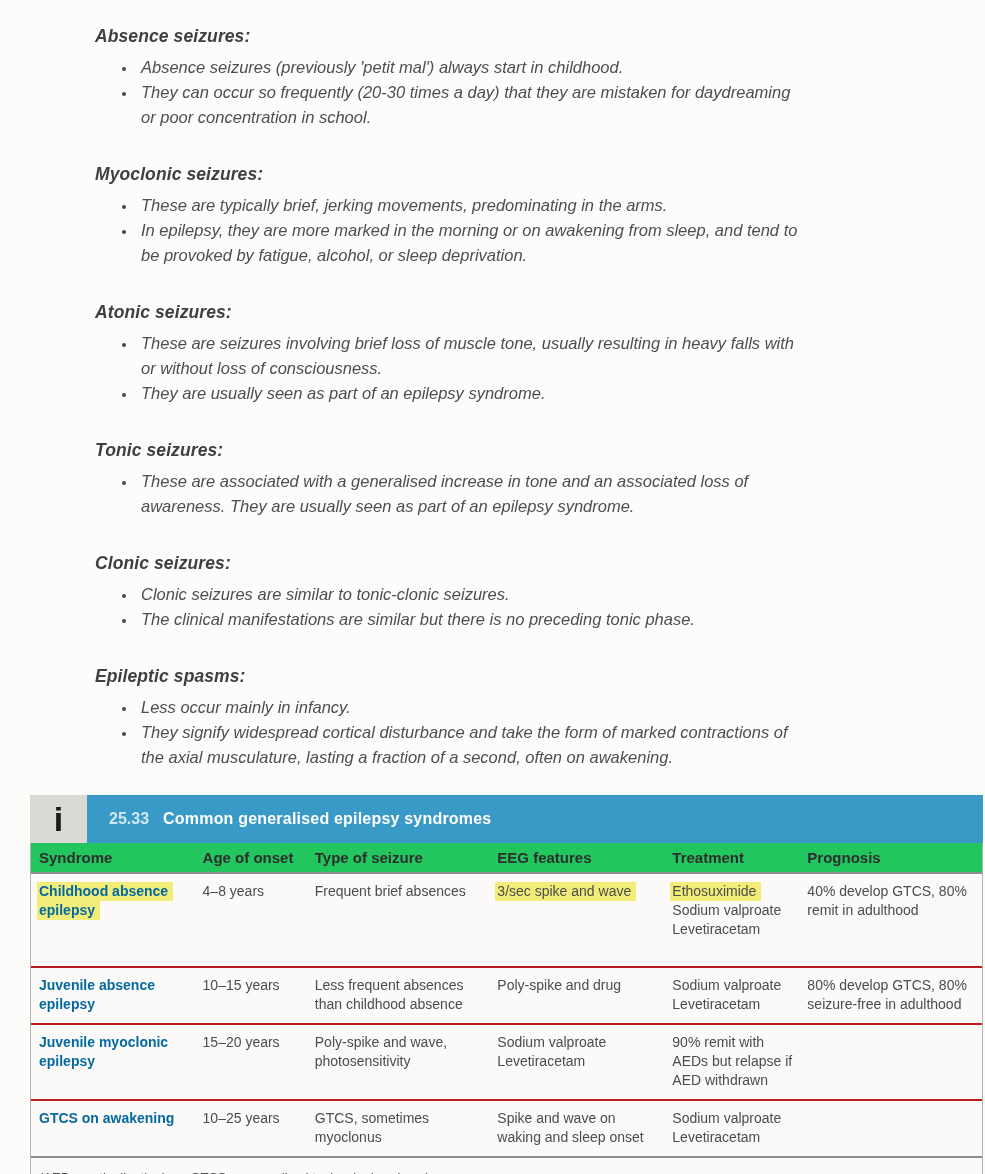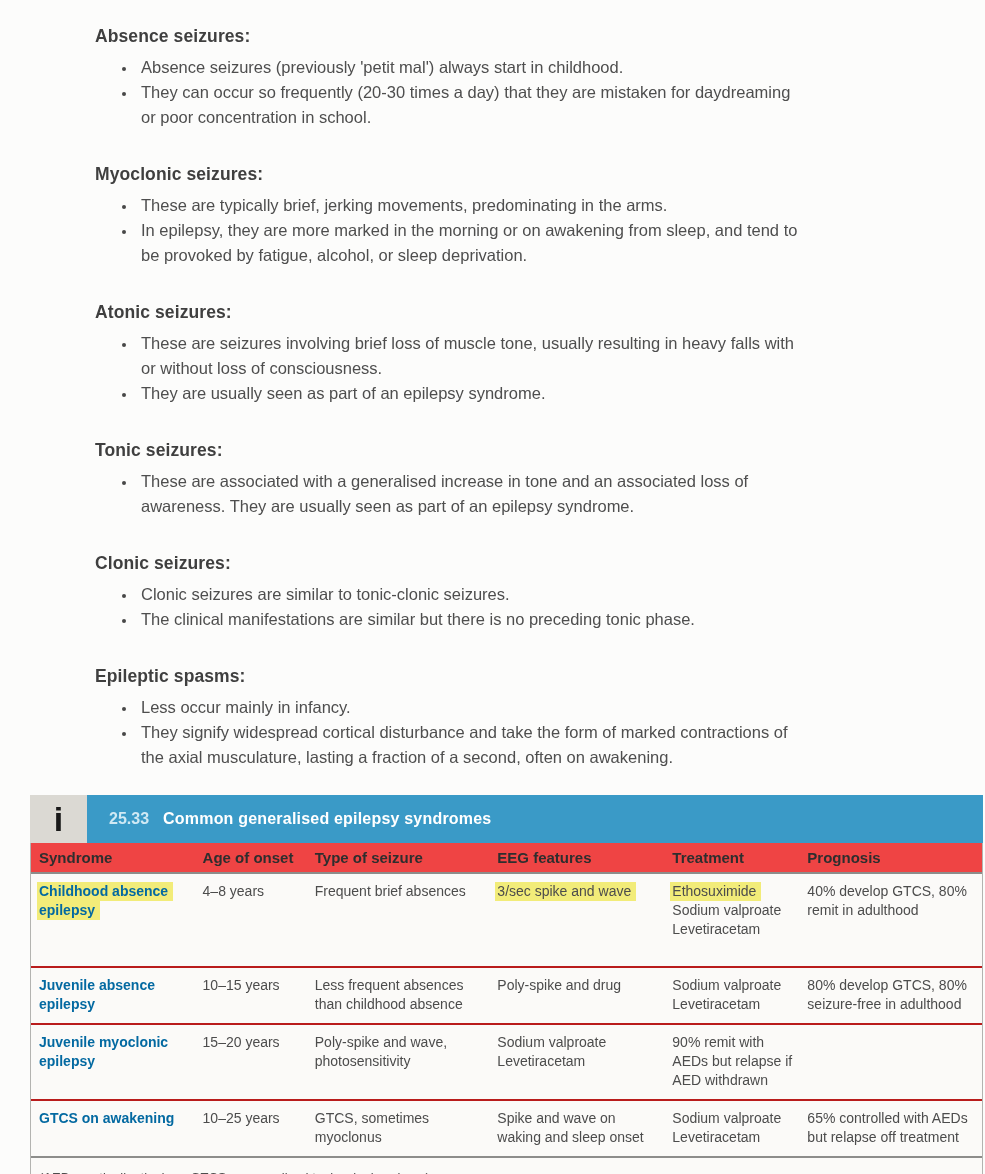--- a/index.html
+++ b/index.html
@@ -6,21 +6,21 @@
   html, body { margin: 0; padding: 0; }
   body {
     width: 985px; height: 1174px;
     background: #fcfcfb;
     font-family: "Liberation Sans", sans-serif;
     overflow: hidden;
     position: relative;
   }
 
   
-  .doc { padding: 24px 40px 0 95px; }
+  .doc { padding: 24px 40px 0 95px; font-style: italic; }
   .section { margin-bottom: 32px; }
   .section h3 {
     margin: 0 0 6px 0;
     font-size: 17.5px; line-height: 25px;
     font-weight: 700; color: #3f3f3f;
     letter-spacing: 0.1px;
   }
   .section ul { margin: 0; padding-left: 42px; }
   .section li {
     max-width: 665px;
@@ -56,21 +56,21 @@
   .tbl {
     background: #fbfaf8;
     border: 1px solid #b3b3b0;
     border-top: none;
   }
   .row {
     display: grid;
     grid-template-columns: 17.2% 11.8% 19.2% 18.4% 14.2% 19.2%;
   }
   .cell { padding: 8px 6px 9px 8px; }
-  .thead { background: #ef4444; border-bottom: 2px solid #8d8d8b; }
+  .thead { background: #22c55e; border-bottom: 2px solid #8d8d8b; }
   .thead .cell {
     font-weight: 700; font-size: 15px; color: #2e2e2e;
     padding-top: 6px; padding-bottom: 6px;
     white-space: nowrap;
   }
   .trow .cell { font-size: 14px; line-height: 19px; color: #4c4c4c; }
   .trow .syndrome { font-weight: 700; color: #0369a1; }
   .trow + .trow { border-top: 2px solid #b91c1c; }
   .trow-0 { min-height: 92px; }
   .trow:not(.trow-0) { min-height: 54px; }
@@ -204,19 +204,18 @@
 
     <div class="row trow">
       <div class="cell syndrome">GTCS on awakening</div>
       <div class="cell">10–25 years</div>
       <div class="cell">GTCS, sometimes myoclonus</div>
       <div class="cell">Spike and wave on waking and sleep onset</div>
       <div class="cell">
         <span class="treatment-line">Sodium valproate</span>
         <span class="treatment-line">Levetiracetam</span>
       </div>
-      <div class="cell">65% controlled with AEDs but relapse off treatment</div>
     </div>
 
     <div class="tfoot">(AED = antiepileptic drug; GTCS = generalised tonic–clonic seizure)</div>
 
   </div>
 </section>
 
 </body></html>

